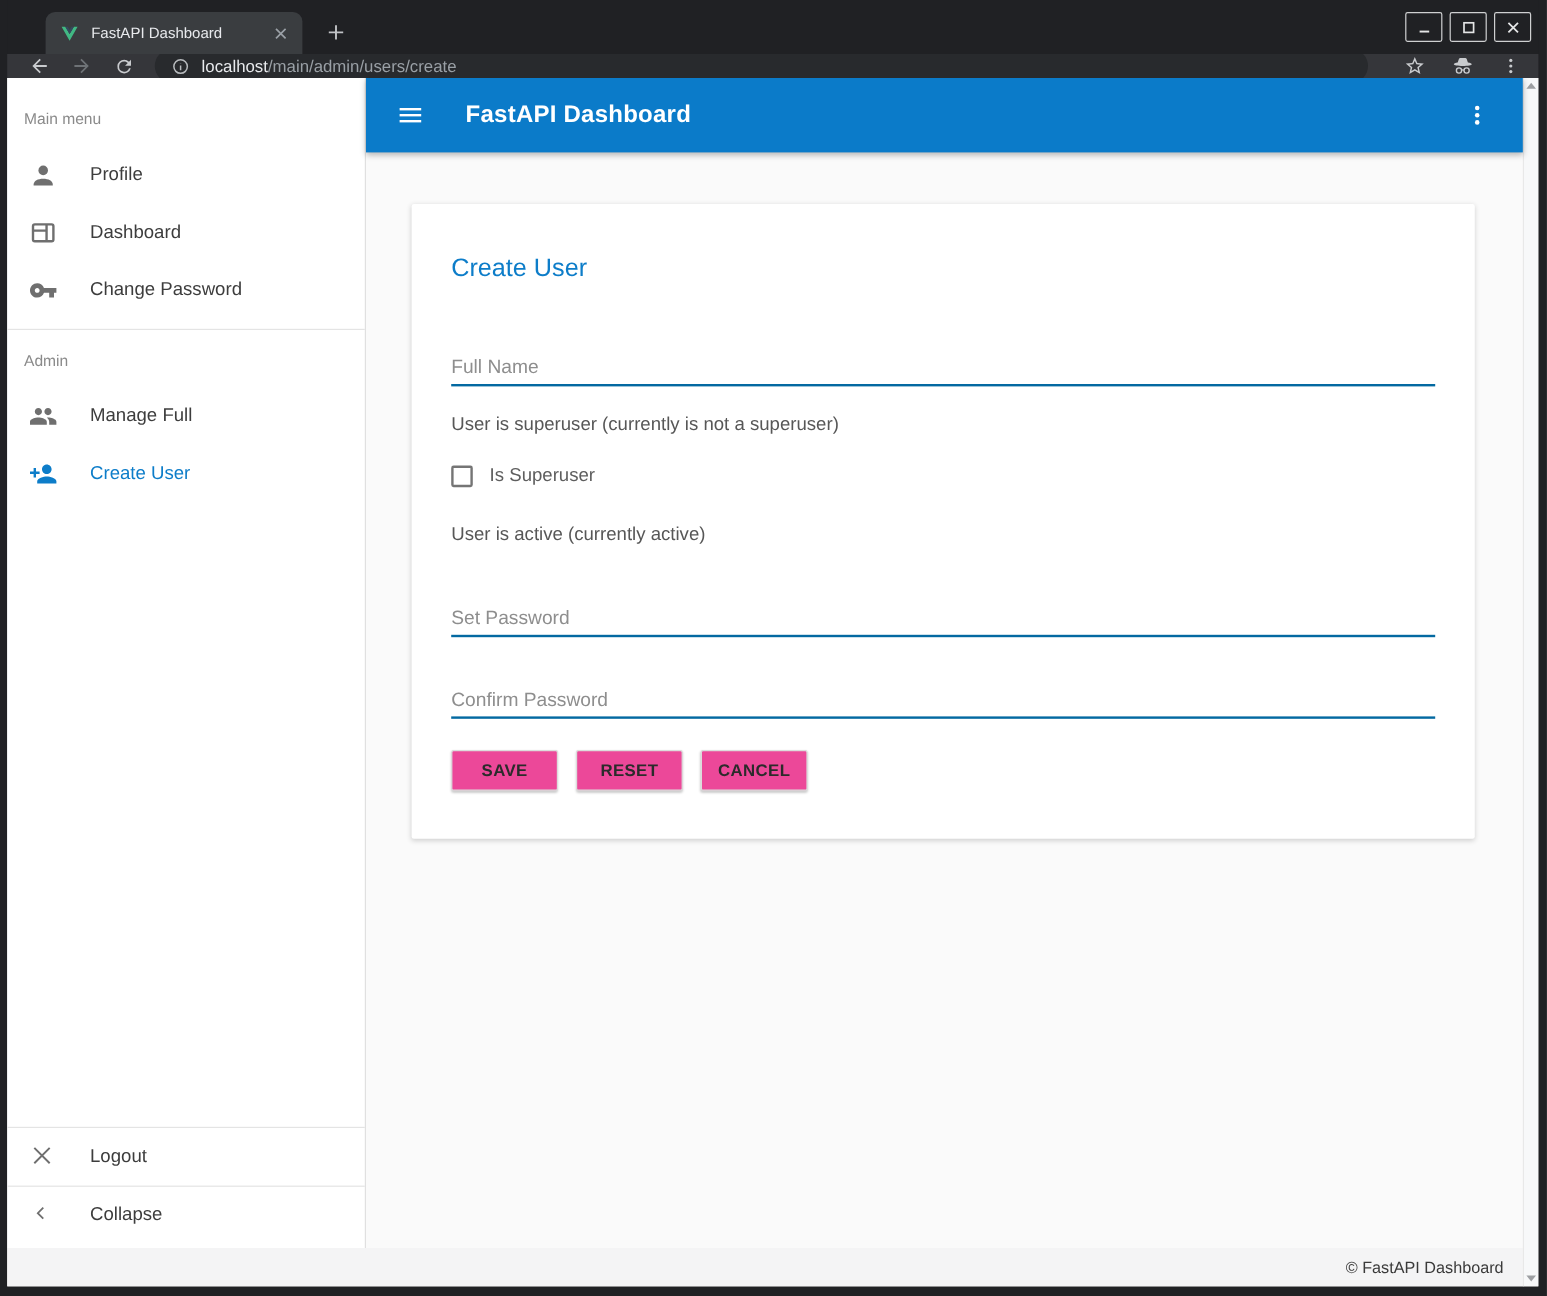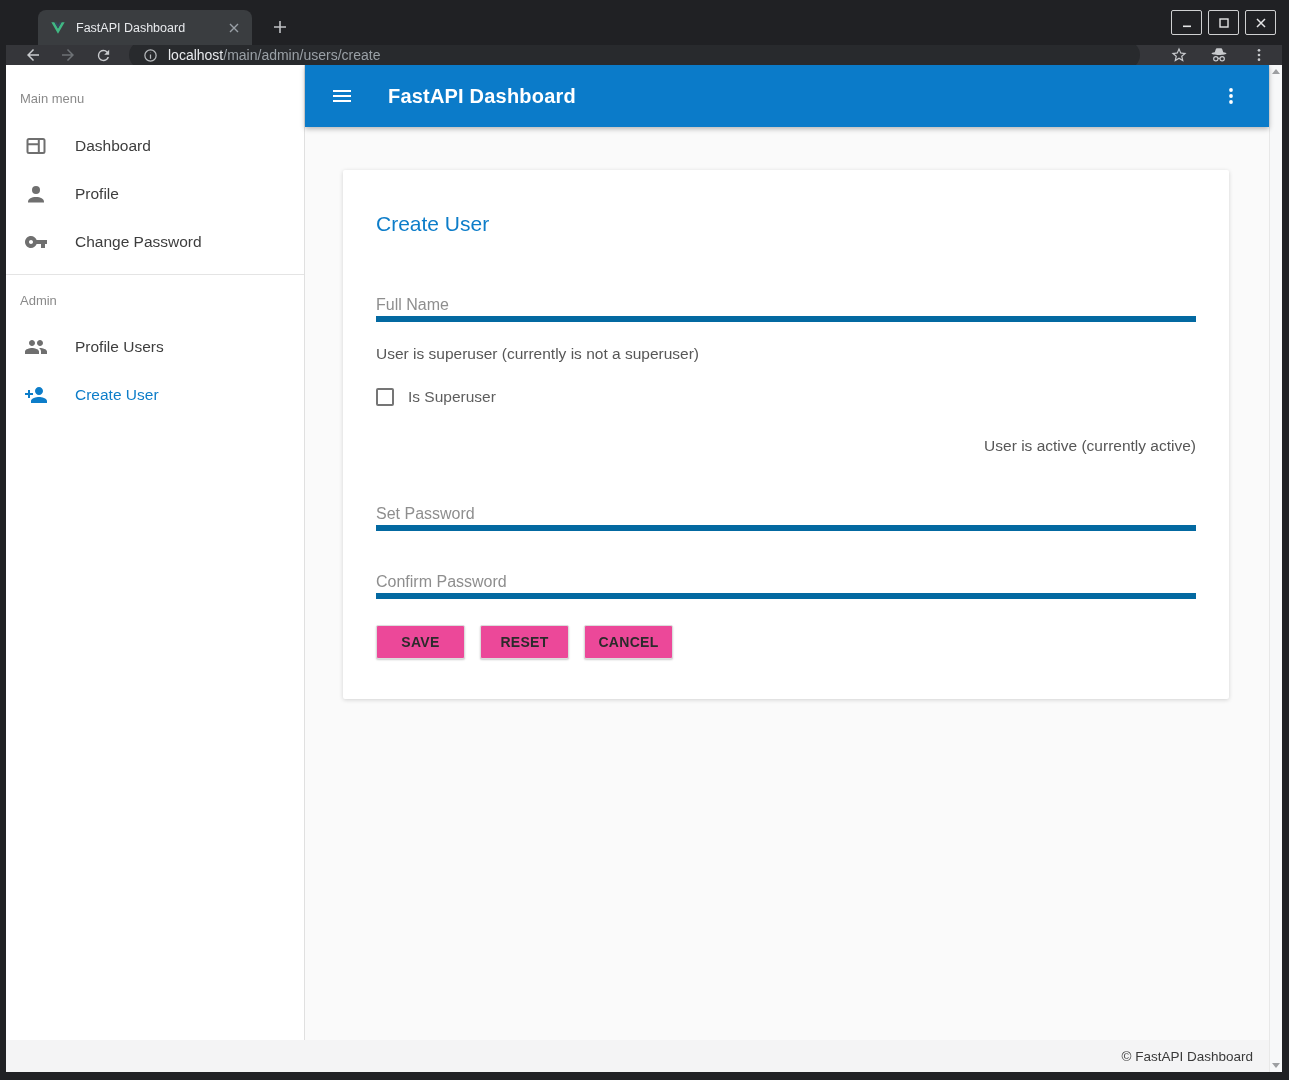--- a/index.html
+++ b/index.html
@@ -66,27 +66,27 @@
   .appbar .title { color:#fff; font-size:20px; font-weight:bold; margin-left:34px; letter-spacing:.2px; }
   .appbar .spacer { flex:1; }
   .appbar .dots { width:24px; height:24px; color:#fff; }
 
   .content { flex:1; overflow:hidden; }
   .card { margin:43px 40px 0 38px; background:#fff; border-radius:2px;
           box-shadow:0 1px 4px rgba(0,0,0,0.16); padding:40px 33px; }
   .form-title { font-size:21px; line-height:28px; font-weight:normal; color:#0d7dc9; }
 
   .tf { position:relative; }
-  .tf input { width:100%; height:28px; border:none; border-bottom:6px solid #0369a1; background:transparent;
+  .tf input { width:100%; height:28px; border:none; border-bottom:2px solid #0369a1; background:transparent;
               font-size:16px; color:#333; font-family:inherit; outline:none; }
   .tf input::placeholder { color:#8e8e8e; opacity:1; }
   .mt56{margin-top:56px;} .mt48{margin-top:48px;} .mt40{margin-top:40px;}
 
   .hint { font-size:15.5px; color:#575757; line-height:18px; }
-  .hint.h1 { margin-top:23px; } .hint.h2 { margin-top:31px;text-align:right; }
+  .hint.h1 { margin-top:23px; } .hint.h2 { margin-top:31px; }
 
   .cb-row { display:flex; align-items:center; margin-top:25px; height:18px; cursor:pointer; }
   .cb-box { width:18px; height:18px; border-radius:2px; flex:0 0 18px; }
   .cb-box.unchecked { border:2px solid #757575; background:#fff; }
   .cb-box.checked { background:#5fa9f0; display:flex; align-items:center; justify-content:center; }
   .cb-lbl { font-size:15.5px; color:#5e5e5e; margin-left:14px; }
 
   .btn-row { margin-top:26px; display:flex; }
   .btn { min-width:89px; height:34px; margin-right:15px; background:#ec4899; border:1px solid #dcdcdc;
          border-radius:2px; box-shadow:0 1px 2px rgba(0,0,0,0.2); font-size:14px; font-weight:bold;
@@ -190,35 +190,35 @@
 
   <div class="viewport">
     <div class="page">
       <div class="page-body">
 
         <aside class="sidebar">
           <div class="section-label">Main menu</div>
           <div class="side-items">
             <div class="side-item">
               <span class="ic">
+                <svg width="24" height="24" viewBox="0 0 24 24" fill="currentColor">
+                    <circle cx="12" cy="8" r="4"></circle>
+                    <path d="M4 20c0-3.3 3.6-5 8-5s8 1.7 8 5v.5H4V20z"></path>
+                  </svg>
+              </span>
+              <span class="lbl">Profile</span>
+            </div>
+            <div class="side-item">
+              <span class="ic">
                 <svg width="24" height="24" viewBox="0 0 24 24" fill="none" stroke="currentColor" stroke-width="2">
                   <rect x="3.5" y="5" width="17" height="14" rx="1.5"></rect>
                     <path d="M14.8 5v14M3.5 10.2h11.3"></path>
                 </svg>
               </span>
               <span class="lbl">Dashboard</span>
-            </div>
-            <div class="side-item">
-              <span class="ic">
-                <svg width="24" height="24" viewBox="0 0 24 24" fill="currentColor">
-                    <circle cx="12" cy="8" r="4"></circle>
-                    <path d="M4 20c0-3.3 3.6-5 8-5s8 1.7 8 5v.5H4V20z"></path>
-                  </svg>
-              </span>
-              <span class="lbl">Profile</span>
             </div>
             <div class="side-item">
               <span class="ic">
                 <svg width="24" height="24" viewBox="0 0 24 24" fill="currentColor">
                     <path d="M12.65 10C11.83 7.67 9.61 6 7 6c-3.31 0-6 2.69-6 6s2.69 6 6 6c2.61 0 4.83-1.67 5.65-4H17v4h4v-4h2v-4H12.65zM7 14c-1.1 0-2-.9-2-2s.9-2 2-2 2 .9 2 2-.9 2-2 2z"></path>
                   </svg>
               </span>
               <span class="lbl">Change Password</span>
             </div>
           </div>
@@ -226,32 +226,52 @@
           <div class="divider"></div>
           <div class="gap18"></div>
           <div class="section-label">Admin</div>
           <div class="side-items" style="margin-top:14px;">
             <div class="side-item">
               <span class="ic">
                 <svg width="24" height="24" viewBox="0 0 24 24" fill="currentColor">
                     <path d="M16 11c1.66 0 2.99-1.34 2.99-3S17.66 5 16 5s-3 1.34-3 3 1.34 3 3 3zm-8 0c1.66 0 2.99-1.34 2.99-3S9.66 5 8 5 5 6.34 5 8s1.34 3 3 3zm0 2c-2.33 0-7 1.17-7 3.5V19h14v-2.5c0-2.33-4.67-3.5-7-3.5zm8 0c-.29 0-.62.02-.97.05 1.16.84 1.97 1.97 1.97 3.45V19h6v-2.5c0-2.33-4.67-3.5-7-3.5z"></path>
                   </svg>
               </span>
-              <span class="lbl">Profile Users</span>
+              <span class="lbl">Manage Full</span>
             </div>
             <div class="side-item active">
               <span class="ic">
                 <svg width="24" height="24" viewBox="0 0 24 24" fill="currentColor">
                     <path d="M15 12c2.21 0 4-1.79 4-4s-1.79-4-4-4-4 1.79-4 4 1.79 4 4 4zm-9-2V7H4v3H1v2h3v3h2v-3h3v-2H6zm9 4c-2.67 0-8 1.34-8 4v2h16v-2c0-2.66-5.33-4-8-4z"></path>
                   </svg>
               </span>
               <span class="lbl">Create User</span>
             </div>
           </div>
           <div class="spacer"></div>
+          <div class="sidebar-bottom">
+            <div class="divider"></div>
+            <div class="side-item">
+              <span class="ic">
+                <svg width="22" height="22" viewBox="0 0 24 24" fill="none" stroke="currentColor" stroke-width="1.8">
+                    <path d="M5 5l14 14M19 5L5 19"></path>
+                  </svg>
+              </span>
+              <span class="lbl">Logout</span>
+            </div>
+            <div class="divider"></div>
+            <div class="side-item">
+              <span class="ic">
+                <svg width="20" height="20" viewBox="0 0 24 24" fill="none" stroke="currentColor" stroke-width="1.8">
+                    <path d="M14.5 6.5L9 12l5.5 5.5"></path>
+                  </svg>
+              </span>
+              <span class="lbl">Collapse</span>
+            </div>
+          </div>
         </aside>
 
         <div class="main">
           <header class="appbar">
             <span class="burger">
               <svg width="24" height="24" viewBox="0 0 24 24" fill="currentColor">
                   <rect x="3" y="6" width="18" height="2"></rect>
                   <rect x="3" y="11" width="18" height="2"></rect>
                   <rect x="3" y="16" width="18" height="2"></rect>
                 </svg>

